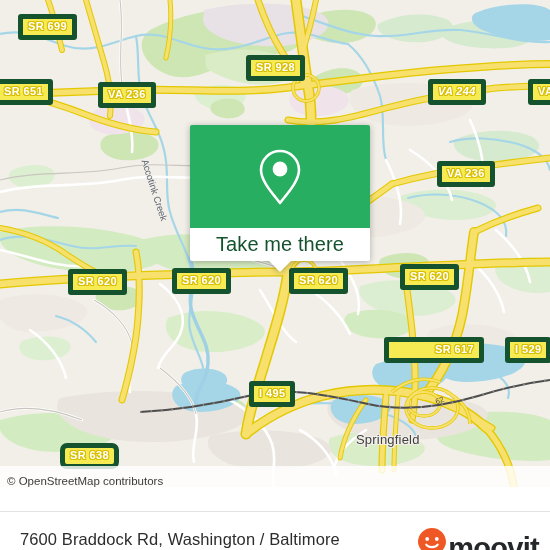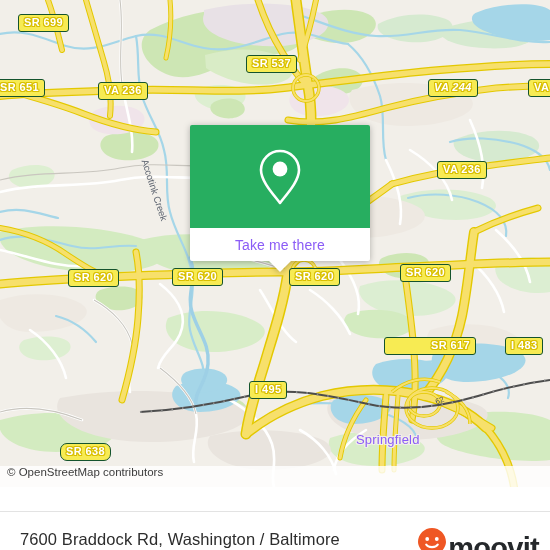--- a/index.html
+++ b/index.html
@@ -26,21 +26,21 @@
     width: 550px;
     height: 487px;
     overflow: hidden;
     background: #f2efe9;
   }
   #map-svg { position: absolute; left: 0; top: 0; }
 
   
   .place-label {
     position: absolute;
-    color: #8b5cf6;
+    color: #404040;
     font-size: 13px;
     letter-spacing: .2px;
     white-space: nowrap;
     text-shadow:
       -1.3px 0 #f2efe9, 1.3px 0 #f2efe9, 0 -1.3px #f2efe9, 0 1.3px #f2efe9,
       -1px -1px #f2efe9, 1px -1px #f2efe9, -1px 1px #f2efe9, 1px 1px #f2efe9;
   }
   .creek-label {
     position: absolute;
     color: #5d6470;
@@ -53,21 +53,21 @@
     position: absolute;
     color: #585858;
     font-size: 8px;
     white-space: nowrap;
   }
 
   
   .shield {
     position: absolute;
     background: #f7eb53;
-    border: 1px solid #14532d;
+    border: 5px solid #14532d;
     border-radius: 3px;
     color: #ffffff;
     font-size: 11px;
     font-weight: bold;
     letter-spacing: .4px;
     line-height: 13px;
     padding: 1px 5px 2px 5px;
     white-space: nowrap;
     text-shadow:
       -1px 0 #d9bf00, 1px 0 #d9bf00, 0 -1px #d9bf00, 0 1px #d9bf00,
@@ -93,22 +93,22 @@
   }
   #popup-foot {
     height: 33px;
     background: #ffffff;
     border-radius: 0 0 2px 2px;
     display: flex;
     align-items: center;
     justify-content: center;
   }
   #popup-foot span {
-    color: #8b5cf6;
-    font-size: 14px;
+    color: #14532d;
+    font-size: 20px;
     letter-spacing: .1px;
   }
   #popup-tail {
     position: absolute;
     left: 50%;
     margin-left: -11px;
     top: 136px;
     width: 0; height: 0;
     border-left: 11px solid transparent;
     border-right: 11px solid transparent;
@@ -117,21 +117,21 @@
 
   
   #attribution {
     position: absolute;
     left: 0;
     top: 466px;
     width: 550px;
     height: 21px;
     background: rgba(255,255,255,.82);
     display: flex;
-    align-items: flex-start;
+    align-items: flex-end;
   }
   #attribution span {
     padding-left: 7px;
     color: #3c3c3c;
     font-size: 11.5px;
   }
 
   
   #footer {
     position: absolute;
@@ -391,31 +391,31 @@
         <path d="M140,412 C180,410 214,404 248,396 C290,386 330,396 368,404
                  C404,412 444,406 478,396 C510,386 534,382 550,380" fill="none" stroke="#4d4d4d" stroke-width="2"></path>
         <path d="M140,412 C180,410 214,404 248,396 C290,386 330,396 368,404
                  C404,412 444,406 478,396 C510,386 534,382 550,380" fill="none" stroke="#8c8c8c" stroke-width="2" stroke-dasharray="1.5 9"></path>
       </g>
     </svg>
 
     <div class="shield" style="left:18px;  top:14px;">SR 699</div>
     <div class="shield" style="left:-6px;  top:79px;">SR 651</div>
     <div class="shield" style="left:98px;  top:82px;">VA 236</div>
-    <div class="shield" style="left:246px; top:55px;">SR 537</div>
+    <div class="shield" style="left:246px; top:55px;">SR 928</div>
     <div class="shield" style="left:428px; top:79px;font-style:italic;">VA 244</div>
     <div class="shield" style="left:528px; top:79px;">VA</div>
     <div class="shield" style="left:437px; top:161px;">VA 236</div>
     <div class="shield" style="left:68px;  top:269px;">SR 620</div>
     <div class="shield" style="left:172px; top:268px;">SR 620</div>
     <div class="shield" style="left:289px; top:268px;">SR 620</div>
     <div class="shield" style="left:400px; top:264px;">SR 620</div>
     <div class="shield" style="left:249px; top:349px;margin-top:32px;">I 495</div>
     <div class="shield" style="left:384px; top:337px;padding-left:46px;">SR 617</div>
-    <div class="shield" style="left:505px; top:337px;">I 483</div>
+    <div class="shield" style="left:505px; top:337px;">I 529</div>
     <div class="shield" style="left:60px;  top:443px;border-radius:7px;">SR 638</div>
 
     <div class="place-label" style="left:355px; top:127px; font-size:14px;">le</div>
     <div class="place-label" style="left:356px; top:432px;">Springfield</div>
 
     <div class="creek-label" style="left:150px; top:158px; transform:rotate(72deg); transform-origin:0 0;">Accotink Creek</div>
 
     <div class="rail-label" style="left:434px; top:398px; transform:rotate(-20deg); transform-origin:0 0;">62</div>
 
     <div id="popup">

